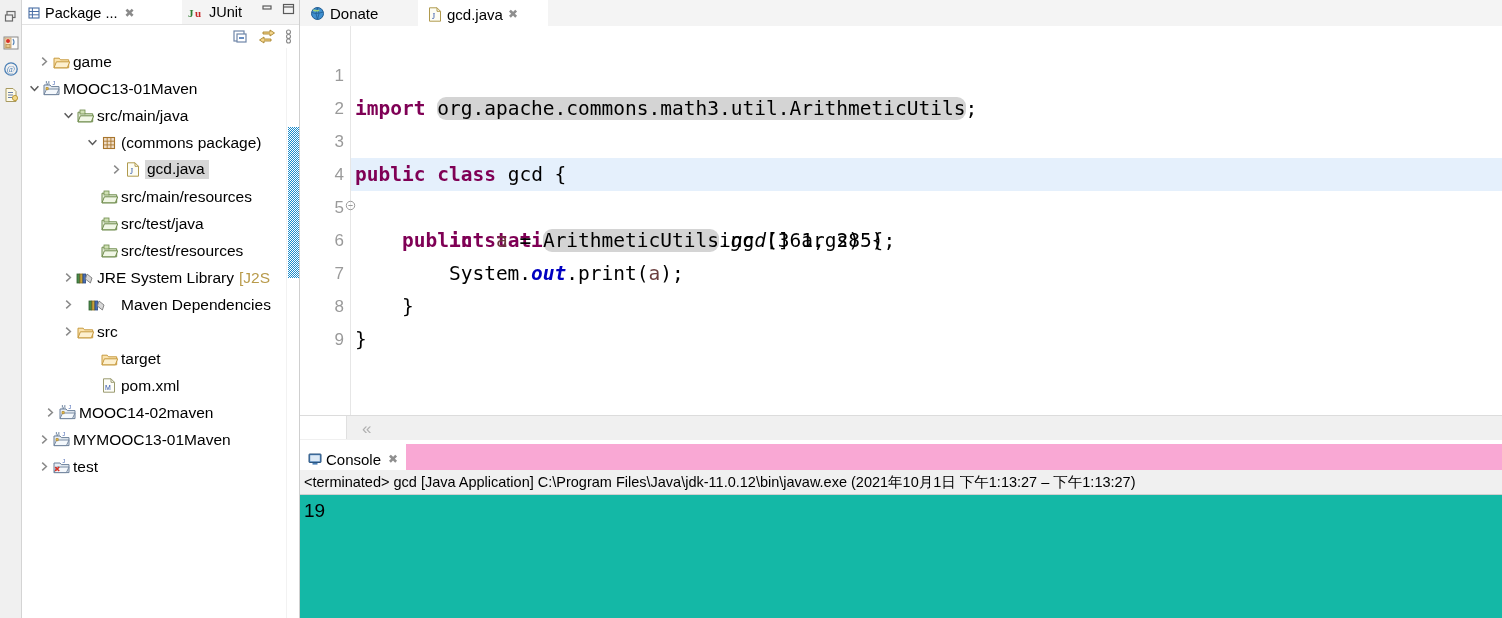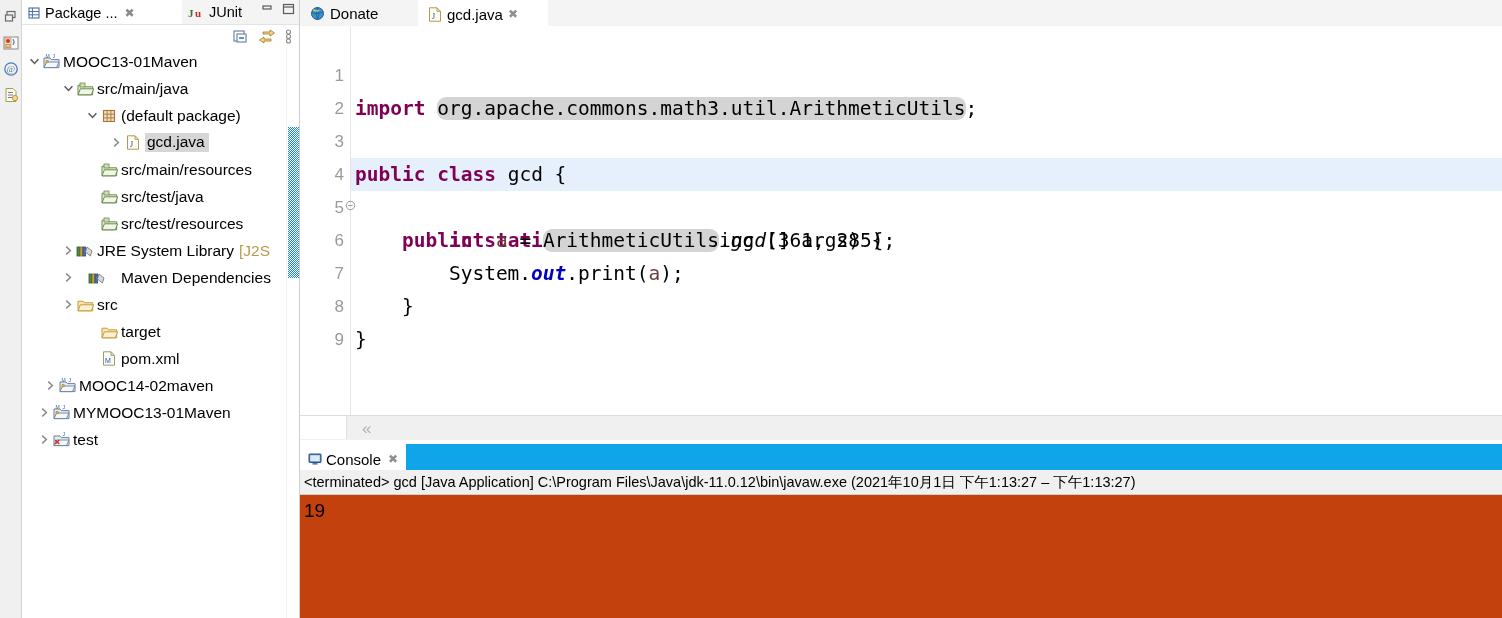--- a/index.html
+++ b/index.html
@@ -236,21 +236,21 @@
 
   
   #console {
     position: absolute;
     left: 300px; top: 444px;
     width: 1202px; height: 174px;
     background: #ffffff;
   }
   #console-tabrow {
     position: absolute; left:0; top:0; right:0; height: 26px;
-    background: #0ea5e9;
+    background: #f9a8d4;
     border-bottom: 1px solid #d8d8d8;
   }
   #console-tab {
     position: absolute; left: 0; top: 0; height: 26px;
     display: flex; align-items: center; gap: 4px;
     padding: 0 8px;
     background: #ffffff;
     border-top: 2px solid #ffffff;
     font-size: 15px;
   }
@@ -261,21 +261,21 @@
     background: #f0f0f0;
     display: flex; align-items: center;
     padding-left: 4px;
     font-size: 14.5px;
     color: #000;
     white-space: nowrap;
   }
   #console-body {
     position: absolute;
     left: 0; top: 50px; right: 0; bottom: 0;
-    background: #c2410c;
+    background: #14b8a6;
     border-top: 1px solid #cfcfcf;
     padding: 4px 0 0 4px;
     box-sizing: border-box;
   }
   #console-out {
     font-family: "Liberation Sans", sans-serif;
     font-size: 19px;
     color: #000;
     line-height: 24px;
   }
@@ -370,20 +370,34 @@
     <span>
       <svg width="9" height="15" viewBox="0 0 9 15">
         <circle cx="4.5" cy="3" r="2" fill="none" stroke="#8a8a8a" stroke-width="1.1"></circle>
         <circle cx="4.5" cy="7.5" r="2" fill="none" stroke="#8a8a8a" stroke-width="1.1"></circle>
         <circle cx="4.5" cy="12" r="2" fill="none" stroke="#8a8a8a" stroke-width="1.1"></circle>
       </svg>
     </span>
   </div>
 
   <div id="tree">
+      <div class="tree-row" style="padding-left: 14px;">
+        <span class="tw">
+          <svg width="9" height="11" viewBox="0 0 9 11">
+            <path d="M2.2 1.6 L6.4 5.5 L2.2 9.4" fill="none" stroke="#8a8a8a" stroke-width="1.5"></path>
+          </svg>
+        </span>
+        <span class="tree-ico">
+          <svg width="17" height="14" viewBox="0 0 17 14">
+            <path d="M1 3.2 h5.2 l1.3 1.6 h8.2 v8 h-14.7 z" fill="#fbe3ae" stroke="#c79a3f" stroke-width="1"></path>
+            <path d="M1 12.8 l2.4 -6 h13.3 l-2.4 6 z" fill="#fdf0cf" stroke="#c79a3f" stroke-width="1"></path>
+          </svg>
+        </span>
+        <span class="tree-label">game</span>
+      </div>
       <div class="tree-row" style="padding-left: 4px; text-align: right;">
         <span class="tw">
           <svg width="11" height="9" viewBox="0 0 11 9">
             <path d="M1.6 2.2 L5.5 6.4 L9.4 2.2" fill="none" stroke="#5a5a5a" stroke-width="1.5"></path>
           </svg>
         </span>
         <span class="tree-ico">
           <svg width="17" height="15" viewBox="0 0 17 15">
             <path d="M1 4 h6 l1.4 1.6 h7.6 v8 h-15 z" fill="#e8eef5" stroke="#6b7f99" stroke-width="1"></path>
             <path d="M1 13.6 l2.6 -5.6 h12.4 l-2.6 5.6 z" fill="#f4f8fc" stroke="#6b7f99" stroke-width="0.9"></path>
@@ -414,21 +428,21 @@
           <svg width="11" height="9" viewBox="0 0 11 9">
             <path d="M1.6 2.2 L5.5 6.4 L9.4 2.2" fill="none" stroke="#5a5a5a" stroke-width="1.5"></path>
           </svg>
         </span>
         <span class="tree-ico">
           <svg width="15" height="14" viewBox="0 0 15 14">
             <rect x="1.5" y="1.5" width="11" height="11" fill="#f0ddc6" stroke="#a8762e" stroke-width="1.1"></rect>
             <path d="M1.5 5.2 h11 M1.5 8.9 h11 M5.2 1.5 v11 M8.9 1.5 v11" stroke="#a8762e" stroke-width="0.9"></path>
           </svg>
         </span>
-        <span class="tree-label">(default package)</span>
+        <span class="tree-label">(commons package)</span>
       </div>
       <div class="tree-row" style="padding-left: 86px;">
         <span class="tw">
           <svg width="9" height="11" viewBox="0 0 9 11">
             <path d="M2.2 1.6 L6.4 5.5 L2.2 9.4" fill="none" stroke="#8a8a8a" stroke-width="1.5"></path>
           </svg>
         </span>
         <span class="tree-ico">
           <svg width="14" height="15" viewBox="0 0 14 15">
             <path d="M1.5 0.8 h7.5 l3.5 3.5 v9.9 h-11 z" fill="#fdfdf4" stroke="#b09a4e" stroke-width="1"></path>

